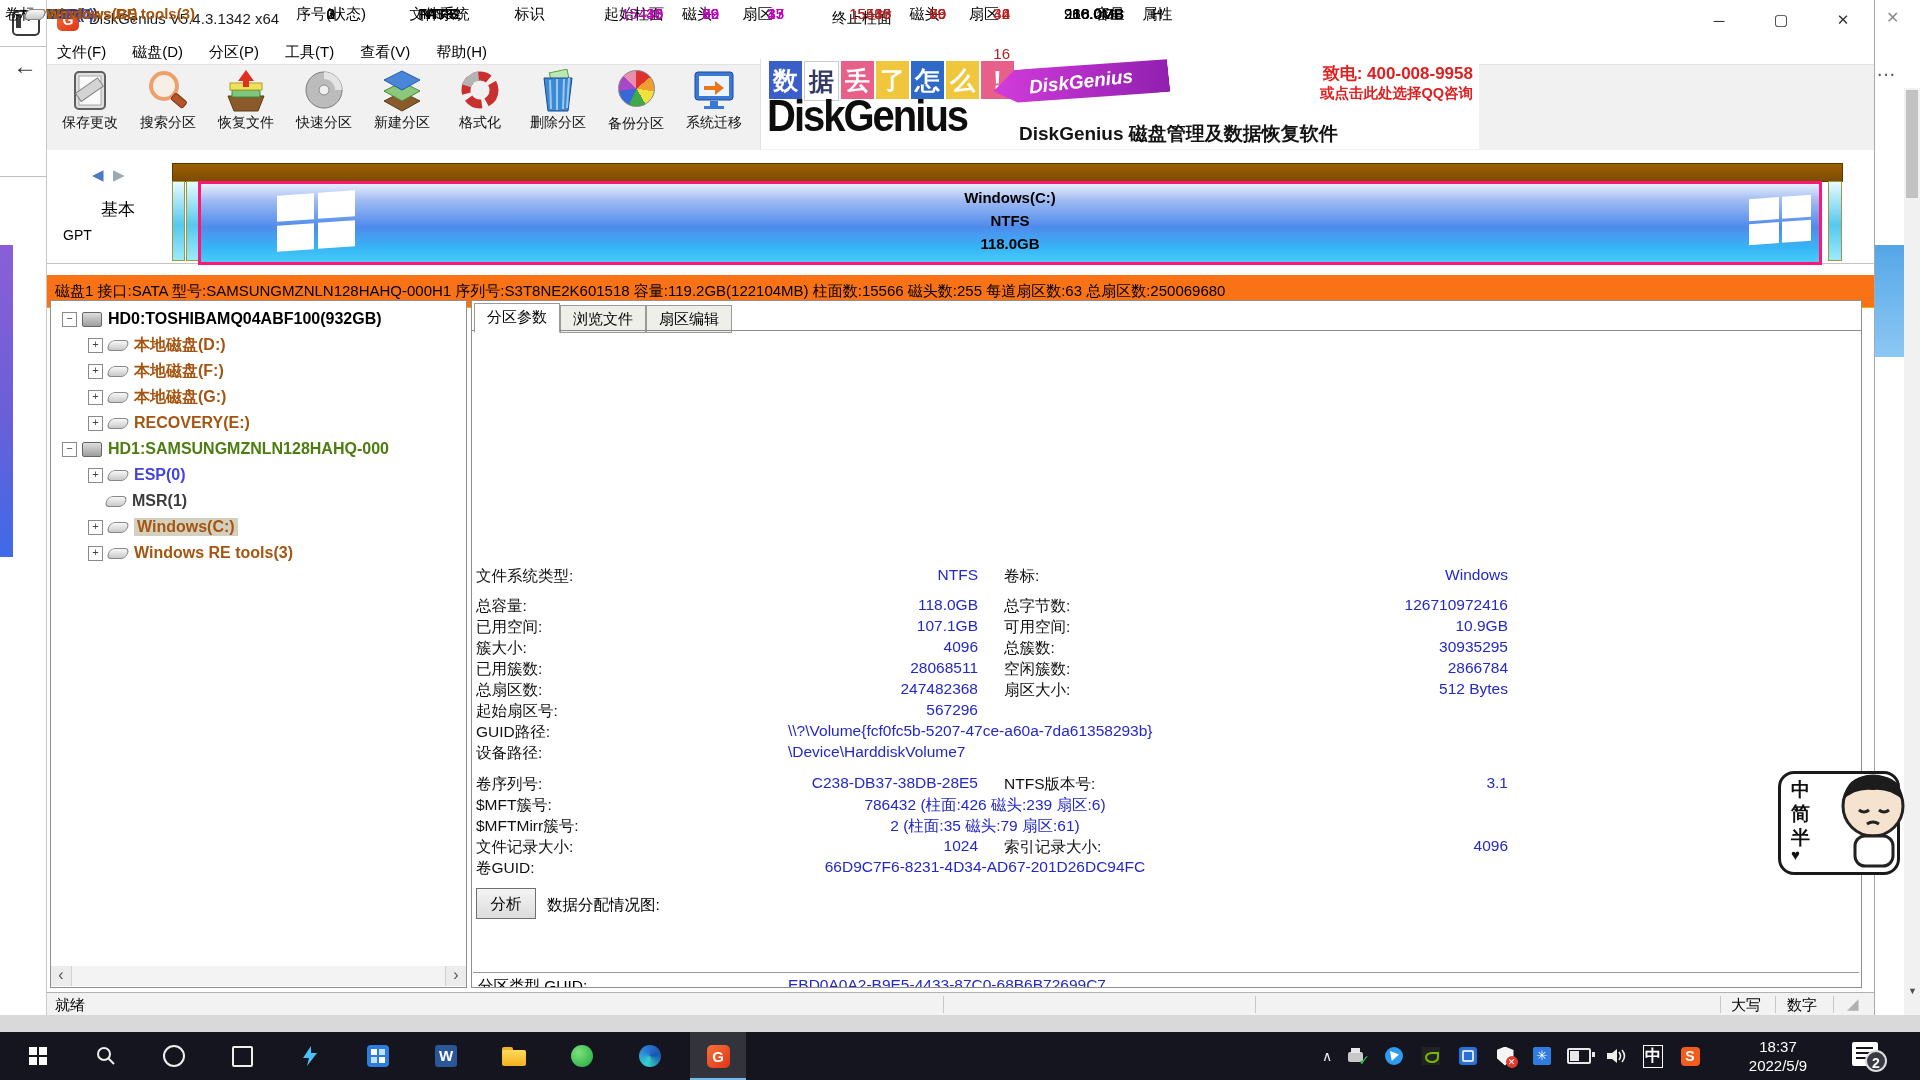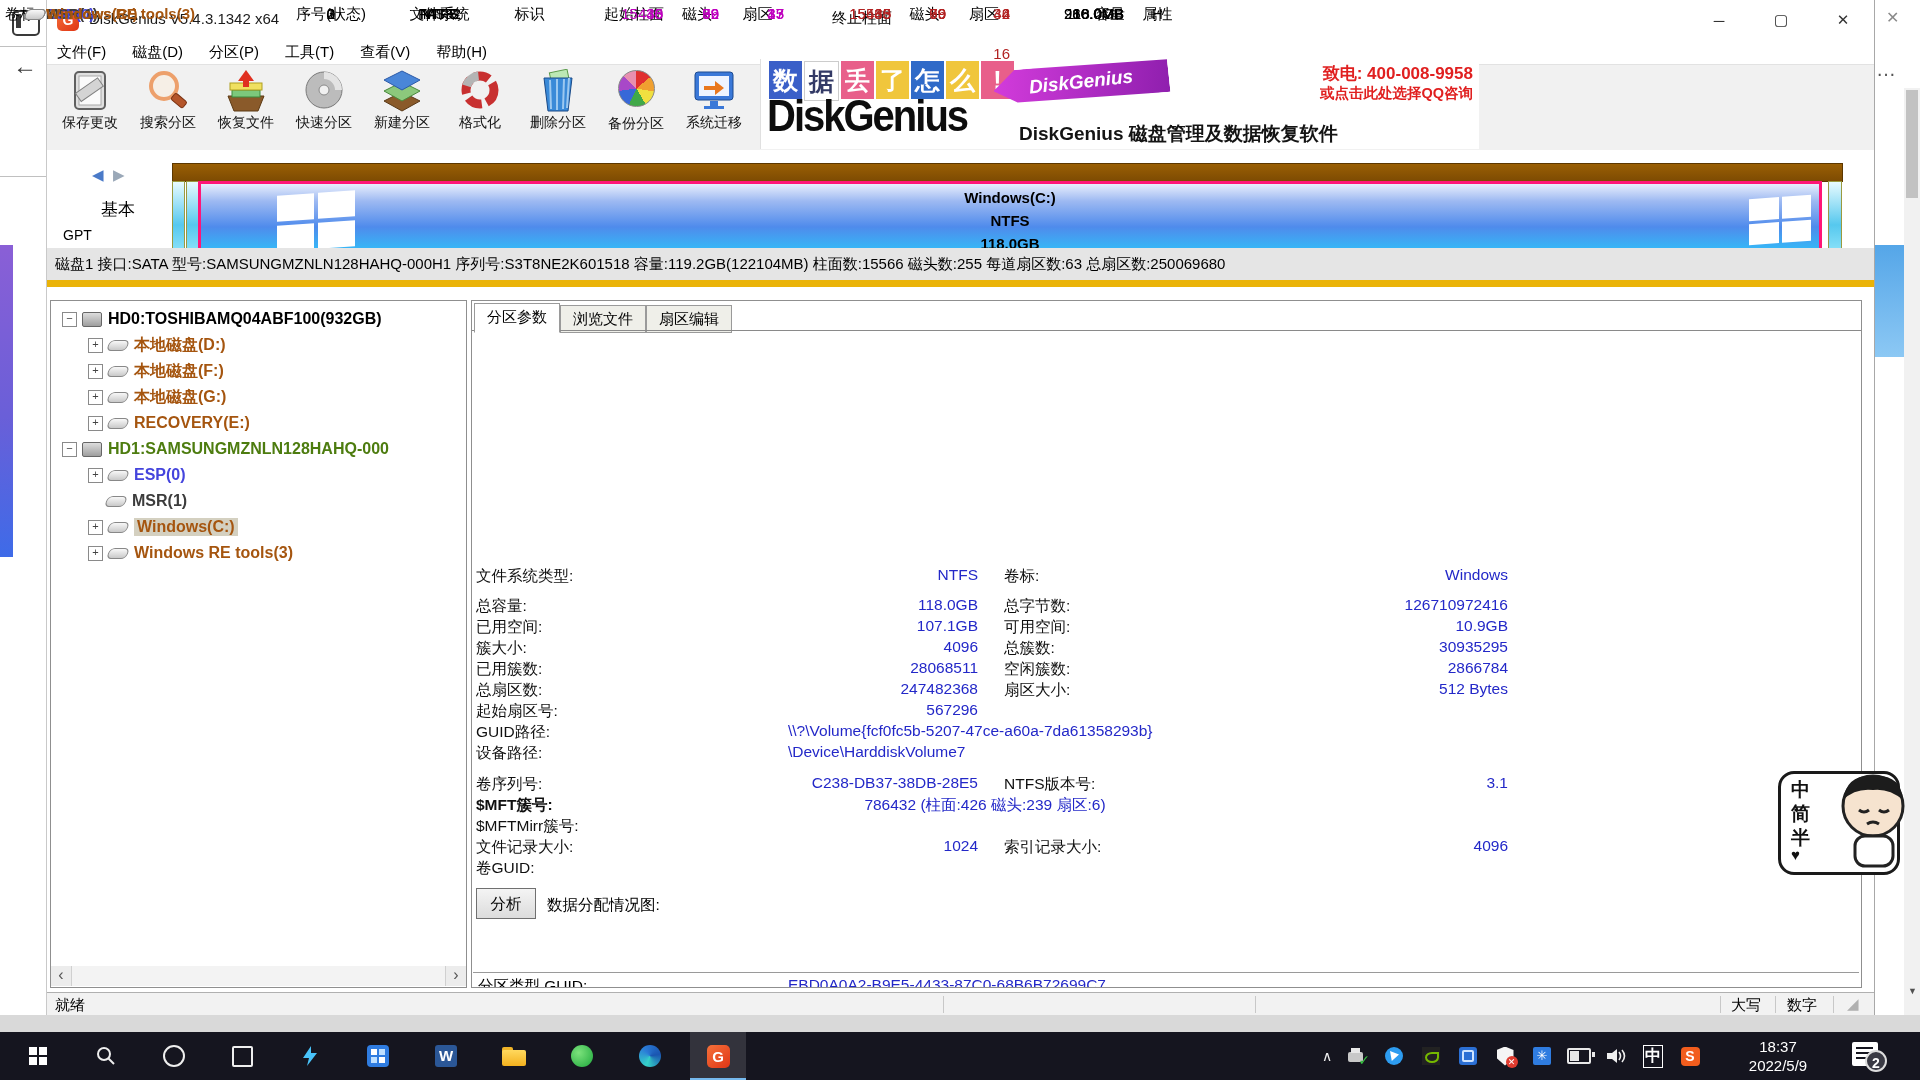--- a/index.html
+++ b/index.html
@@ -120,21 +120,21 @@
       </div>
       <div class="abs" style="left:0;top:2px;width:100%;text-align:center;font-size:15px;font-weight:600;line-height:23px;">
         <div>Windows(C:)</div>
         <div>NTFS</div>
         <div>118.0GB</div>
       </div>
     </div>
     <div class="abs" style="left:1781px;top:31px;width:12px;height:78px;background:linear-gradient(180deg,#e8fbff,#56c8ee 55%,#9ceafc);border:1px solid #9a9a40;"></div>
   </div>
 
-  <div class="abs" style="left:47px;top:248px;width:1827px;height:32px;border-bottom:7px solid #eab308;background:#e5e5e5;">
+  <div class="abs" style="left:47px;top:275px;width:1827px;height:32px;border-bottom:1px solid #eab308;background:#f97316;">
     <div class="abs" style="left:8px;top:7px;font-size:15px;color:#000;">磁盘1 接口:SATA 型号:SAMSUNGMZNLN128HAHQ-000H1 序列号:S3T8NE2K601518 容量:119.2GB(122104MB) 柱面数:15566 磁头数:255 每道扇区数:63 总扇区数:250069680</div>
   </div>
 
   <div class="abs" style="left:50px;top:300px;width:417px;height:688px;background:#fff;border:1px solid #8f8f8f;box-sizing:border-box;"></div>
   <div id="tree-rows"></div>
   <div class="abs" style="left:51px;top:966px;width:415px;height:20px;background:#f3f3f3;">
     <div class="abs" style="left:0;top:0;width:20px;height:20px;background:#ececec;border-right:1px solid #d0d0d0;text-align:center;line-height:18px;color:#555;">‹</div>
     <div class="abs" style="right:0;top:0;width:20px;height:20px;background:#ececec;border-left:1px solid #d0d0d0;text-align:center;line-height:18px;color:#555;">›</div>
   </div>
 
@@ -534,21 +534,23 @@
     <div class="dlabel" style="left: 476px; top: 701px; font-size: 15.5px;">起始扇区号:</div>
     <div class="dvalue" style="left: 560px; top: 701px; width: 418px; text-align: right;">567296</div>
     <div class="dlabel" style="left: 476px; top: 722px; font-size: 15.5px;">GUID路径:</div>
     <div class="dvalue" style="left: 788px; top: 722px;">\\?\Volume{fcf0fc5b-5207-47ce-a60a-7da61358293b}</div>
     <div class="dlabel" style="left: 476px; top: 743px; font-size: 15.5px;">设备路径:</div>
     <div class="dvalue" style="left: 788px; top: 743px;">\Device\HarddiskVolume7</div>
     <div class="dlabel" style="left: 476px; top: 774px; font-size: 15.5px;">卷序列号:</div>
     <div class="dvalue" style="left: 560px; top: 774px; width: 418px; text-align: right;">C238-DB37-38DB-28E5</div>
     <div class="dlabel" style="left: 1004px; top: 774px;">NTFS版本号:</div>
     <div class="dvalue" style="left: 1160px; top: 774px; width: 348px; text-align: right;">3.1</div>
-    <div class="dlabel" style="left: 476px; top: 795px; font-size: 15.5px; font-weight: bold;">$MFT簇号:</div>
+    <div class="dlabel" style="left: 476px; top: 795px; font-size: 15.5px;">$MFT簇号:</div>
     <div class="dvalue" style="left: 640px; top: 795px; width: 690px; text-align: center;">786432 (柱面:426 磁头:239 扇区:6)</div>
     <div class="dlabel" style="left: 476px; top: 816px; font-size: 15.5px;">$MFTMirr簇号:</div>
+    <div class="dvalue" style="left: 640px; top: 816px; width: 690px; text-align: center;">2 (柱面:35 磁头:79 扇区:61)</div>
     <div class="dlabel" style="left: 476px; top: 837px; font-size: 15.5px;">文件记录大小:</div>
     <div class="dvalue" style="left: 560px; top: 837px; width: 418px; text-align: right;">1024</div>
     <div class="dlabel" style="left: 1004px; top: 837px;">索引记录大小:</div>
     <div class="dvalue" style="left: 1160px; top: 837px; width: 348px; text-align: right;">4096</div>
     <div class="dlabel" style="left: 476px; top: 858px; font-size: 15.5px;">卷GUID:</div>
+    <div class="dvalue" style="left: 640px; top: 858px; width: 690px; text-align: center;">66D9C7F6-8231-4D34-AD67-201D26DC94FC</div>
   </div>
 
 </body></html>

